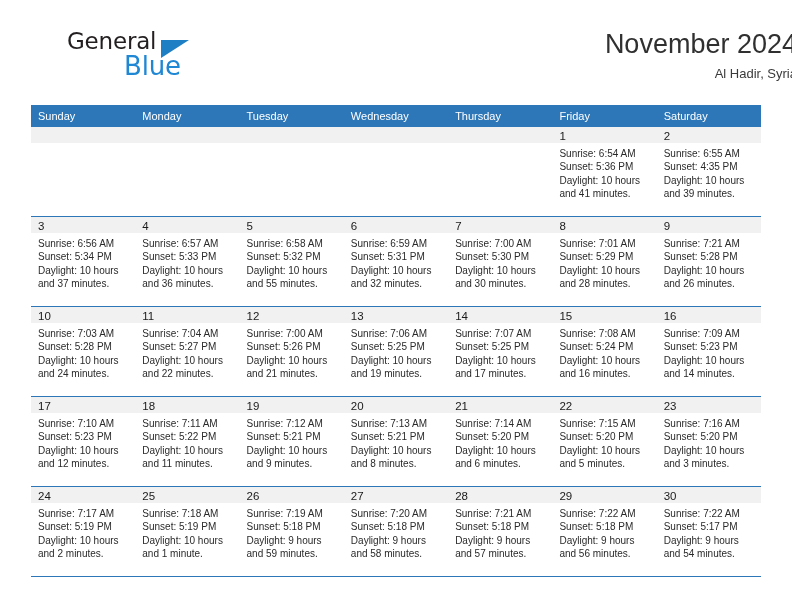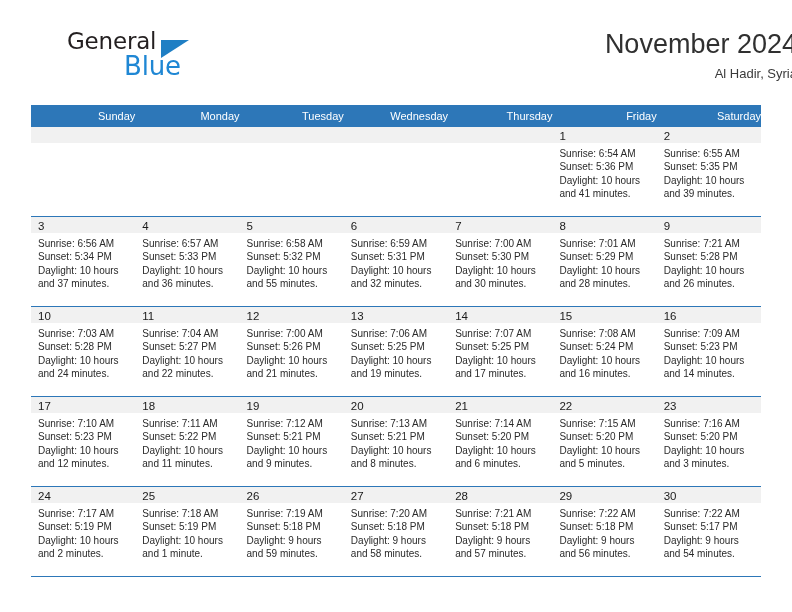--- a/index.html
+++ b/index.html
@@ -99,21 +99,21 @@
     width: 730px;
     border-collapse: collapse;
     table-layout: fixed;
   }
 
   .weekday-row th {
     background: #2d77b8;
     color: #ffffff;
     font-size: 11px;
     font-weight: 400;
-    text-align: right;
+    text-align: left;
     padding: 5px 0 5px 7px;
     height: 12px;
     border: none;
   }
 
   .week-row {
     border-bottom: 1.4px solid #2d77b8;
   }
 
   .day-cell {
@@ -230,21 +230,21 @@
               <div>Sunrise: 6:54 AM</div>
               <div>Sunset: 5:36 PM</div>
               <div>Daylight: 10 hours</div>
               <div>and 41 minutes.</div>
             </div>
           </td>
           <td class="day-cell">
             <div class="num-band">2</div>
             <div class="info">
               <div>Sunrise: 6:55 AM</div>
-              <div>Sunset: 5:35 PM</div>
+              <div>Sunset: 4:35 PM</div>
               <div>Daylight: 10 hours</div>
               <div>and 39 minutes.</div>
             </div>
           </td>
         </tr>
         <tr class="week-row">
           <td class="day-cell">
             <div class="num-band">3</div>
             <div class="info">
               <div>Sunrise: 6:56 AM</div>

